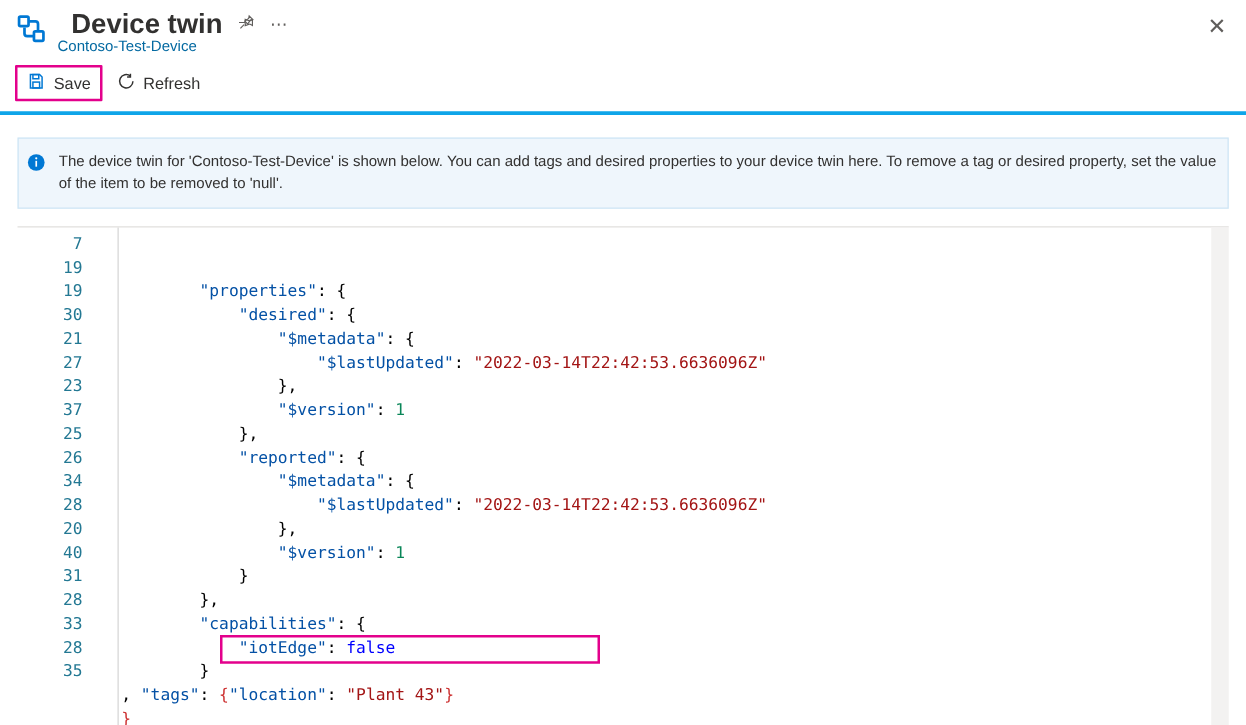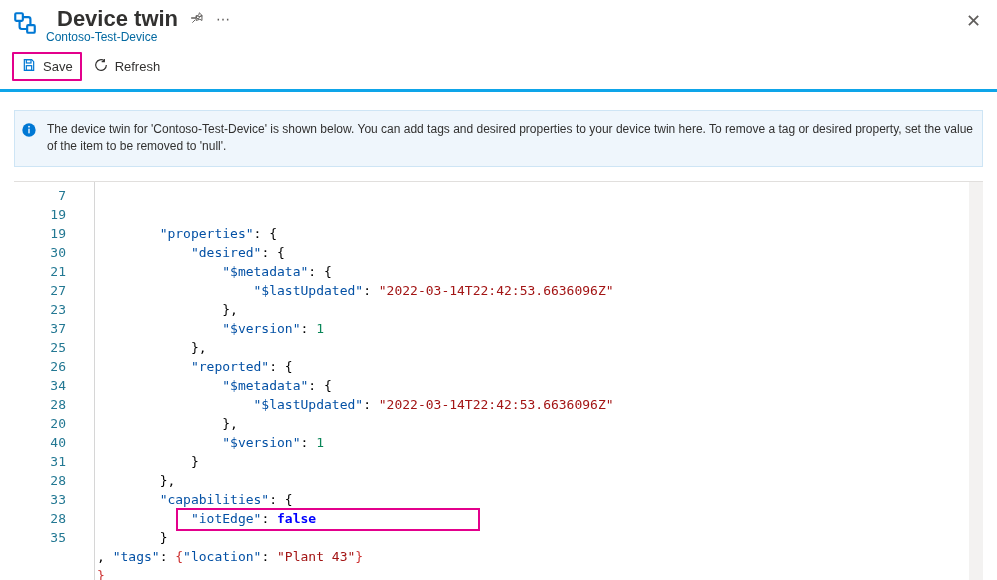--- a/index.html
+++ b/index.html
@@ -126,21 +126,21 @@
     padding-top: 4px;
     white-space: pre;
     flex: 1;
     position: relative;
   }
   .code .line { height: 19px; }
   .tok-key { color: #0451a5; }
   .tok-str { color: #a31515; }
   .tok-punc { color: #000000; }
   .tok-num { color: #098658; }
-  .tok-bool { color: #0000ff; font-weight: bold; }
+  .tok-bool { color: #0000ff; }
   .tok-orange { color: #cd3131; }
   .tags-highlight {
     position: absolute;
     border: 2px solid #e3008c;
     left: 79px;
     top: calc(4px + 19px*17 - 1px);
     height: 19px;
     width: 300px;
     pointer-events: none;
   }

